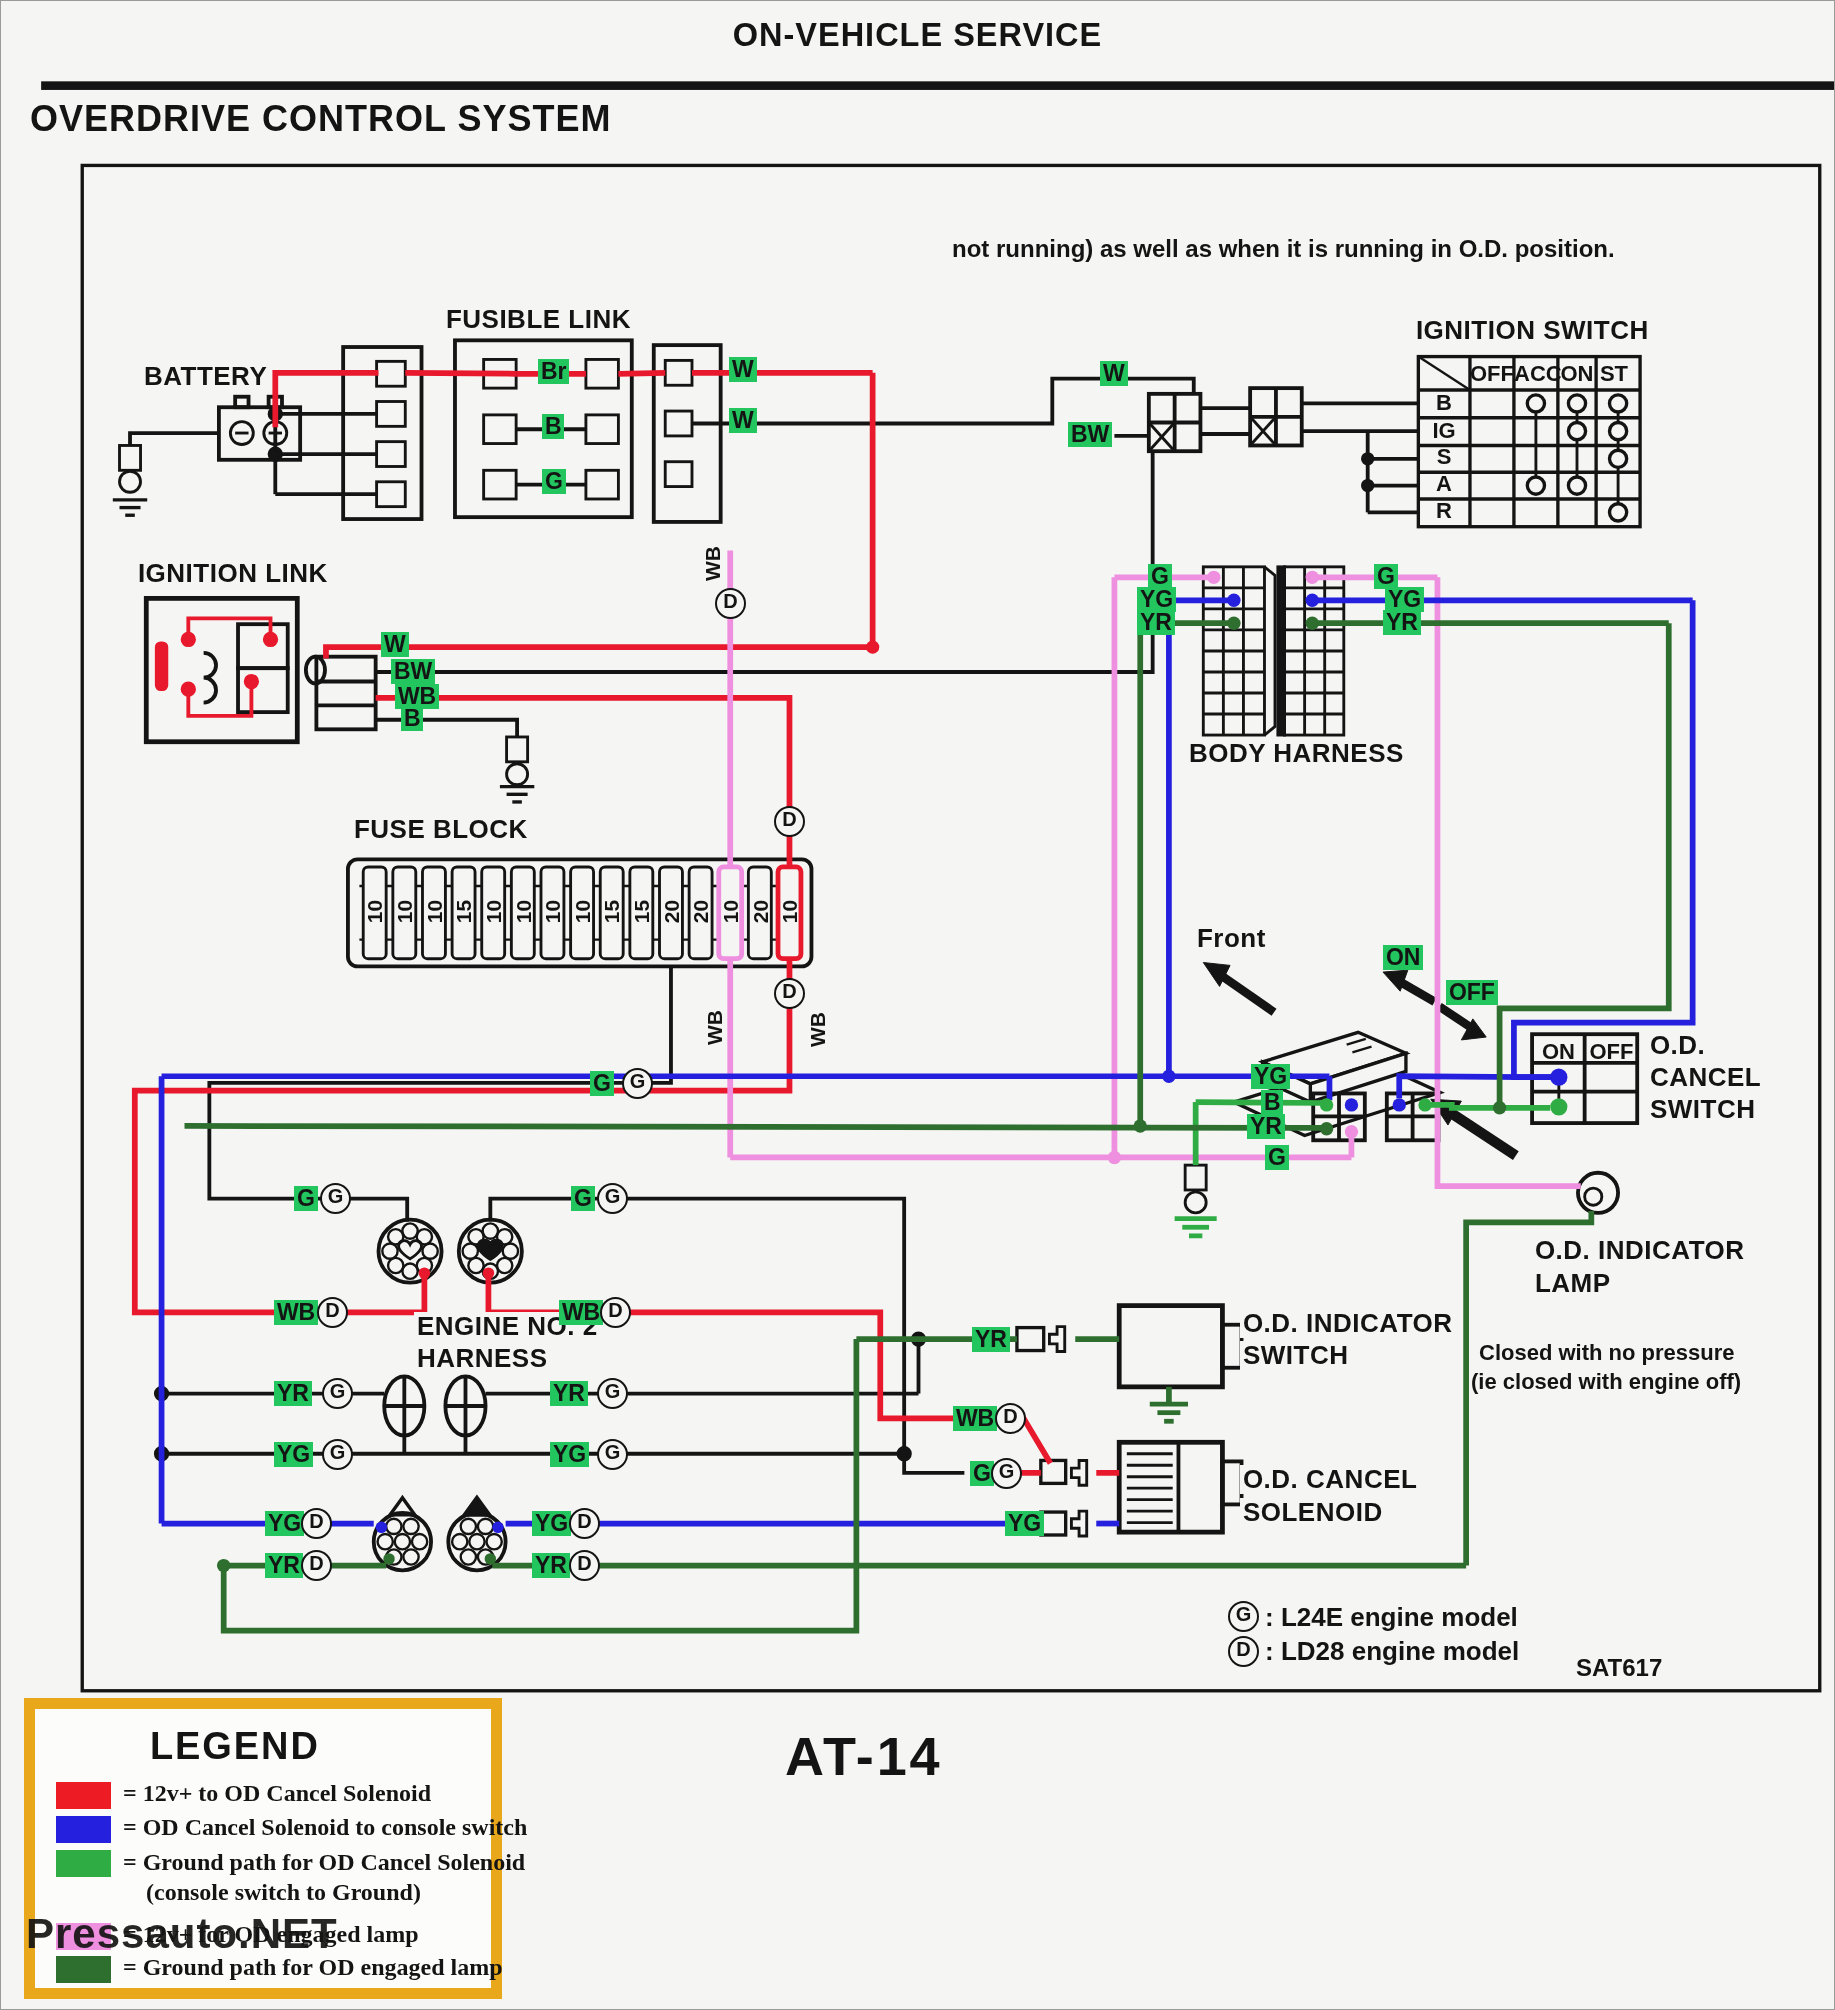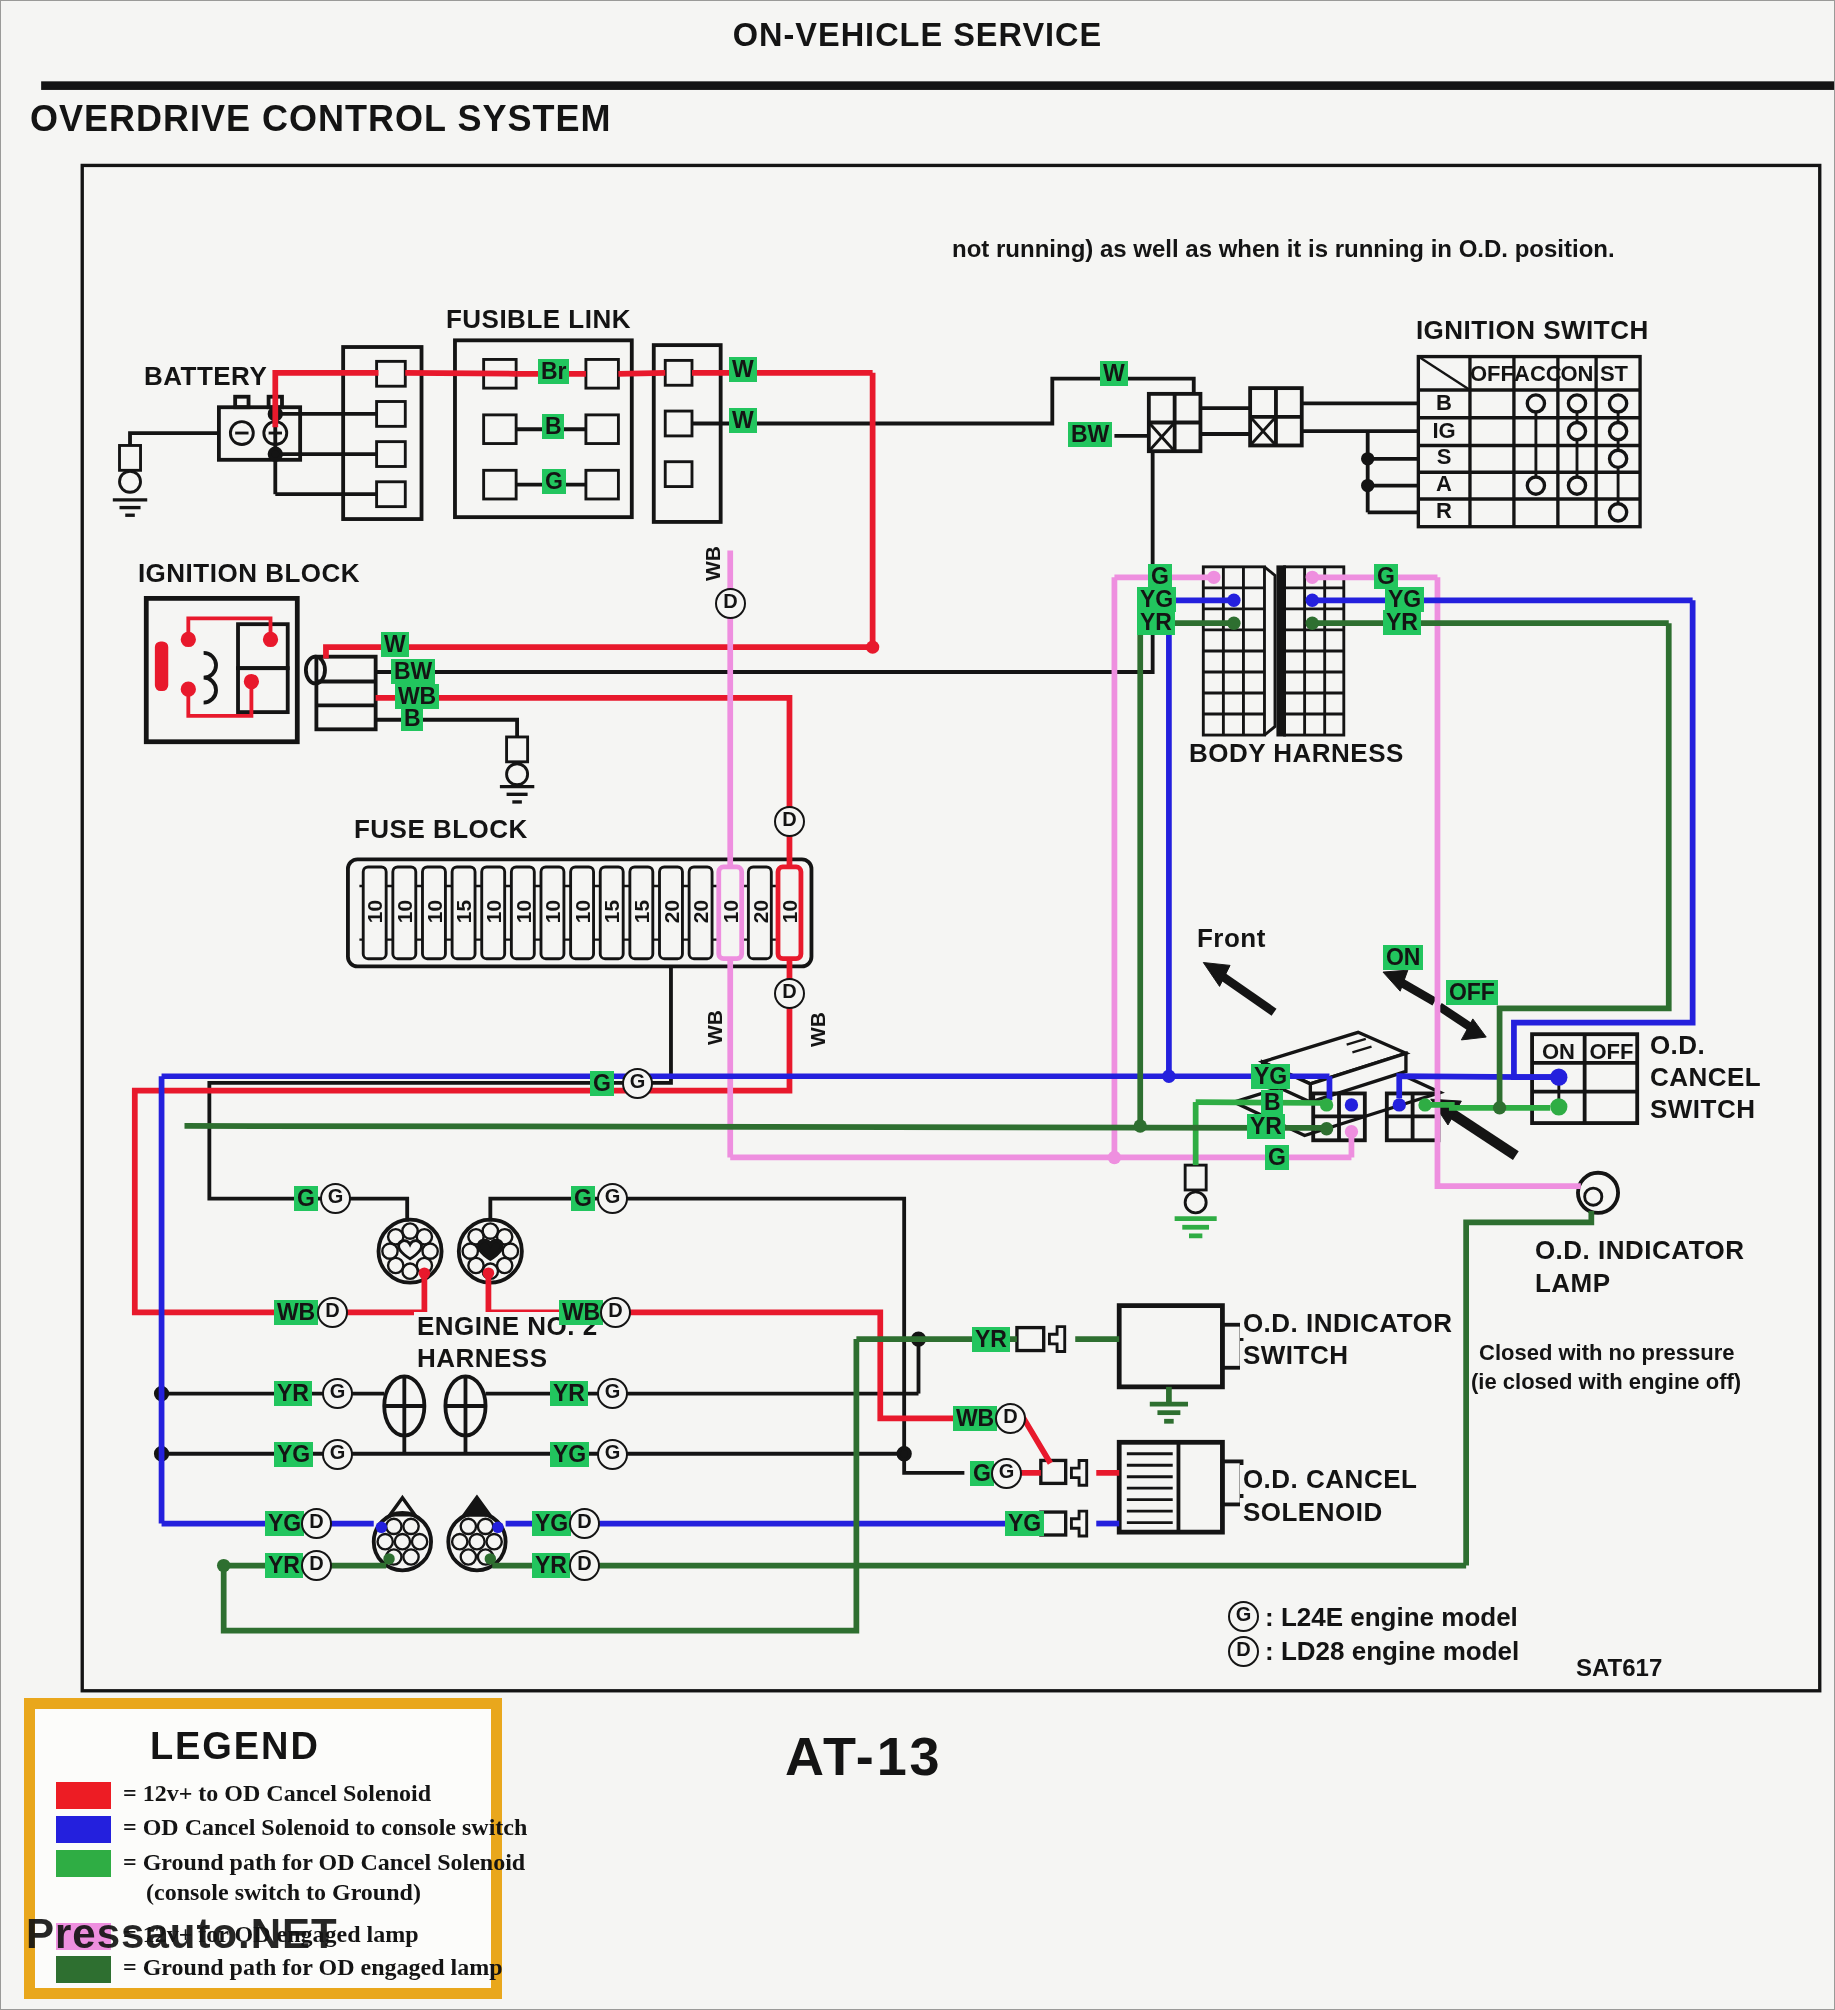--- a/index.html
+++ b/index.html
@@ -460,21 +460,21 @@
         <circle cx="512" cy="1630" r="6" fill="#2e6f30" stroke="none"></circle>
   </g>
 </svg>
 
 <span class="hdr" style="top:17px;left:0;" data-name="page-header">ON-VEHICLE SERVICE</span>
 <span class="ttl" style="left:29px;top:98px;" data-name="page-title">OVERDRIVE CONTROL SYSTEM</span>
 <span class="note" style="left:951px;top:235px;" data-name="note-line-2">not running) as well as when it is running in O.D. position.</span>
 
 <span class="lbl" style="left:140px;top:361px;" data-name="battery-label">BATTERY</span>
 <span class="lbl" style="left:442px;top:304px;" data-name="fusible-link-label">FUSIBLE LINK</span>
-<span class="lbl" style="left:134px;top:558px;" data-name="ignition-relay-label">IGNITION BLOCK</span>
+<span class="lbl" style="left:134px;top:558px;" data-name="ignition-relay-label">IGNITION LINK</span>
 <span class="lbl" style="left:1412px;top:315px;" data-name="ignition-switch-label">IGNITION SWITCH</span>
 <span class="lbl" style="left:350px;top:814px;" data-name="fuse-block-label">FUSE BLOCK</span>
 <span class="lbl" style="left:1185px;top:738px;" data-name="body-harness-label">BODY HARNESS</span>
 <span class="lbl" style="left:413px;top:1311px;" data-name="engine-harness-label-1">ENGINE NO. 2</span>
 <span class="lbl" style="left:413px;top:1343px;" data-name="engine-harness-label-2">HARNESS</span>
 
 <span class="wl" style="left:537px;top:358px;" data-name="wire-label-br">Br</span>
 <span class="wl" style="left:541px;top:413px;" data-name="wire-label-b">B</span>
 <span class="wl" style="left:541px;top:468px;" data-name="wire-label-g">G</span>
 <span class="wl" style="left:728px;top:356px;" data-name="wire-label-w">W</span>
@@ -587,21 +587,21 @@
 <span class="circ" style="left:990px;top:1457px;" data-name="circled-g-icon">G</span>
 <span class="lbl" style="left:1239px;top:1464px;" data-name="od-cancel-solenoid-label-1">O.D. CANCEL</span>
 <span class="lbl" style="left:1239px;top:1497px;" data-name="od-cancel-solenoid-label-2">SOLENOID</span>
 
 <span class="circ" style="left:1227px;top:1600px;" data-name="circled-g-icon">G</span>
 <span class="keytxt" style="left:1264px;top:1602px;" data-name="engine-key-g">: L24E engine model</span>
 <span class="circ" style="left:1227px;top:1635px;" data-name="circled-d-icon">D</span>
 <span class="keytxt" style="left:1264px;top:1636px;" data-name="engine-key-d">: LD28 engine model</span>
 <span class="sat" style="left:1575px;top:1654px;" data-name="diagram-code">SAT617</span>
 
-<span class="at13" style="left:784px;top:1726px;" data-name="page-number">AT-13</span>
+<span class="at13" style="left:784px;top:1726px;" data-name="page-number">AT-14</span>
 
 <div id="legend" data-name="legend-box">
   <span class="lg-title" style="left:115px;top:17px;" data-name="legend-title">LEGEND</span>
   <div class="lg-sw sw0" style="left:21px;top:73px;" data-name="legend-swatch-red"></div>
   <span class="lg-item c-red" style="left:88px;top:71px;" data-name="legend-item-red">= 12v+ to OD Cancel Solenoid</span>
   <div class="lg-sw sw1" style="left:21px;top:107px;" data-name="legend-swatch-blue"></div>
   <span class="lg-item c-blue" style="left:88px;top:105px;" data-name="legend-item-blue">= OD Cancel Solenoid to console switch</span>
   <div class="lg-sw sw2" style="left:21px;top:141px;" data-name="legend-swatch-green"></div>
   <span class="lg-item c-green" style="left:88px;top:140px;" data-name="legend-item-green">= Ground path for OD Cancel Solenoid</span>
   <span class="lg-item c-green" style="left:111px;top:170px;" data-name="legend-item-green-2">(console switch to Ground)</span>

